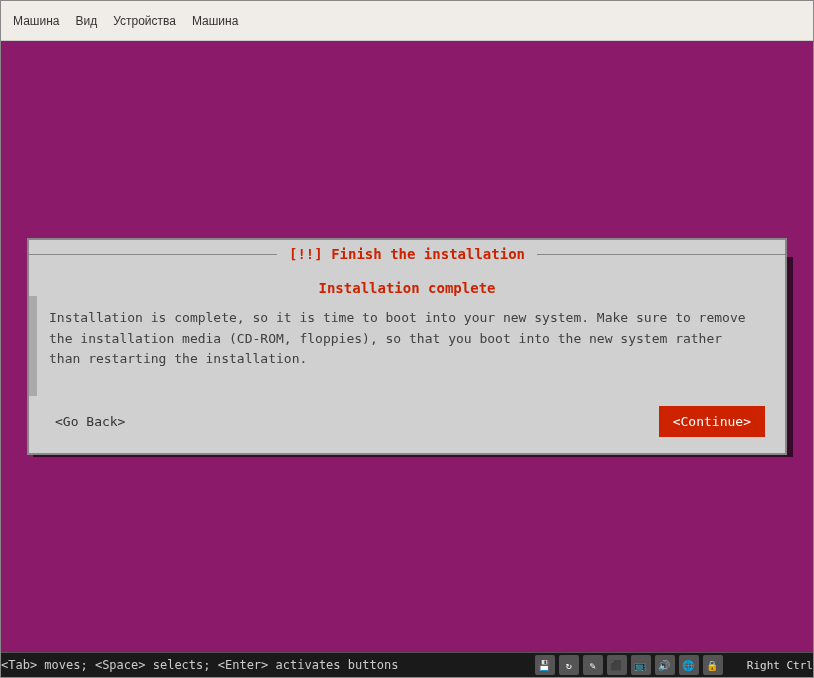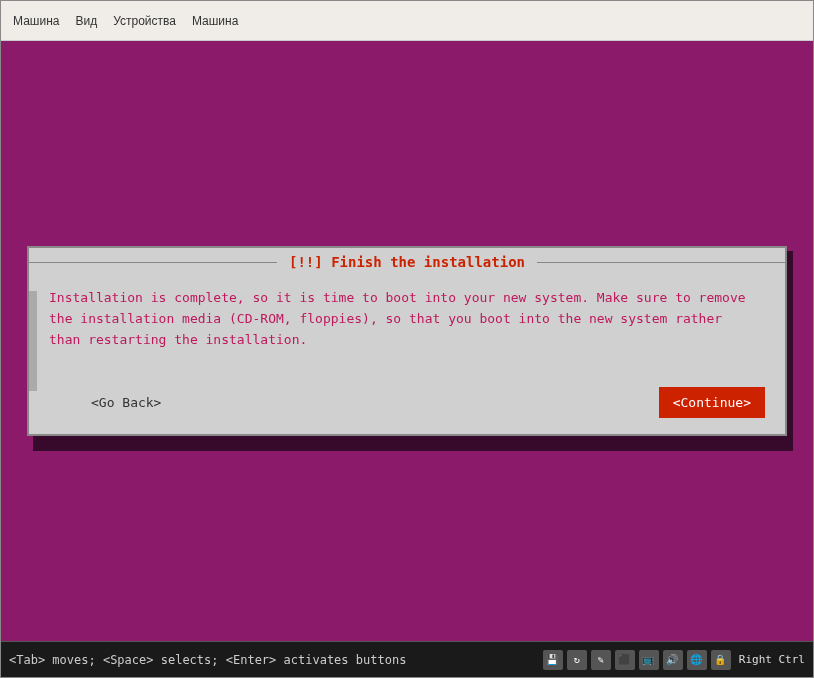--- a/index.html
+++ b/index.html
@@ -92,24 +92,24 @@
 
     .vm-screen {
       flex: 1;
       position: relative;
       overflow: hidden;
     }
 
     
     .vm-statusbar {
       background: #1a1a1a;
-      height: 36px;
-      display: flex;
-      align-items: center;
-      padding: 0 8px;
+      height: 25px;
+      display: flex;
+      align-items: center;
+      padding: 0 0;
       color: #ddd;
       font-size: 12px;
       font-family: monospace;
       flex-shrink: 0;
       border-top: 1px solid #555;
     }
 
     .statusbar-text {
       flex: 1;
       font-size: 12px;
@@ -131,21 +131,21 @@
       display: flex;
       align-items: center;
       justify-content: center;
       font-size: 10px;
       color: #fff;
     }
 
     .right-ctrl-label {
       color: #ddd;
       font-size: 11px;
-      margin-left: 4px;
+      margin-left: 20px;
     }
 
     
     .dialog-overlay {
       position: absolute;
       top: 0; left: 0; right: 0; bottom: 0;
       display: flex;
       align-items: center;
       justify-content: center;
     }
@@ -204,30 +204,29 @@
       color: #cc2200;
       font-family: monospace;
       font-size: 14px;
       font-weight: bold;
       margin-bottom: 12px;
     }
 
     .dialog-message {
       font-family: monospace;
       font-size: 13px;
-      color: #be185d;
+      color: #404040;
       line-height: 1.6;
       margin-bottom: 36px;
     }
 
     .dialog-buttons {
       display: flex;
       justify-content: space-between;
       align-items: center;
-      margin-left: 36px;
     }
 
     .btn-go-back {
       background: #d0d0d0;
       border: none;
       font-family: monospace;
       font-size: 13px;
       color: #333;
       cursor: pointer;
       padding: 2px 6px;
@@ -274,20 +273,21 @@
         <div class="dialog-shadow"></div>
         <div class="dialog-box">
           <div class="dialog-left-bracket"></div>
 
           <div class="dialog-title-area">
             <div class="dialog-title-line"></div>
             <span class="dialog-title-text">[!!] Finish the installation</span>
           </div>
 
           <div class="dialog-content">
+            <div class="dialog-status">Installation complete</div>
             <div class="dialog-message">Installation is complete, so it is time to boot into your new system. Make sure to remove<br>the installation media (CD-ROM, floppies), so that you boot into the new system rather<br>than restarting the installation.</div>
             <div class="dialog-buttons">
               <button class="btn-go-back">&lt;Go Back&gt;</button>
               <button class="btn-continue">&lt;Continue&gt;</button>
             </div>
           </div>
         </div>
       </div>
 
     </div>

